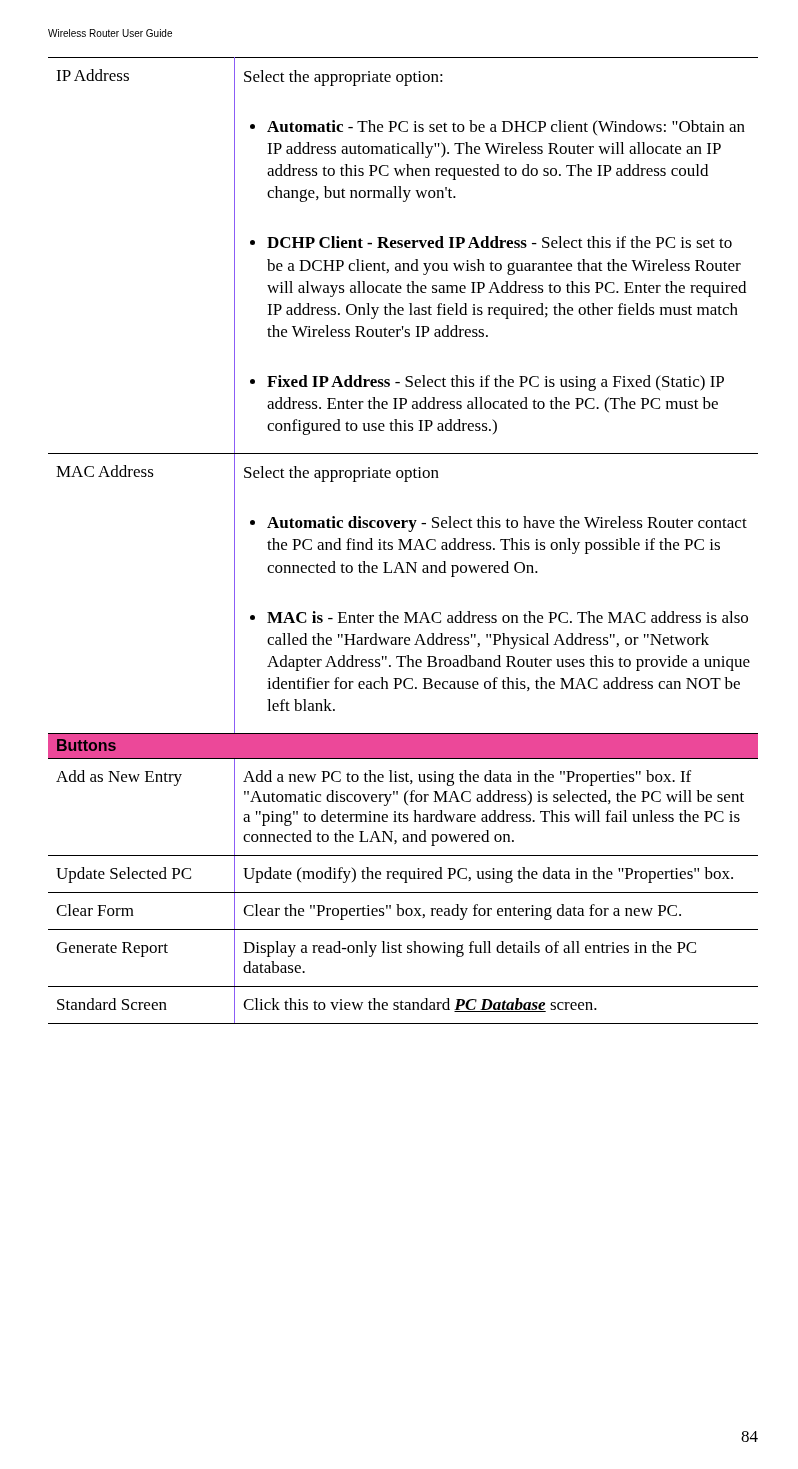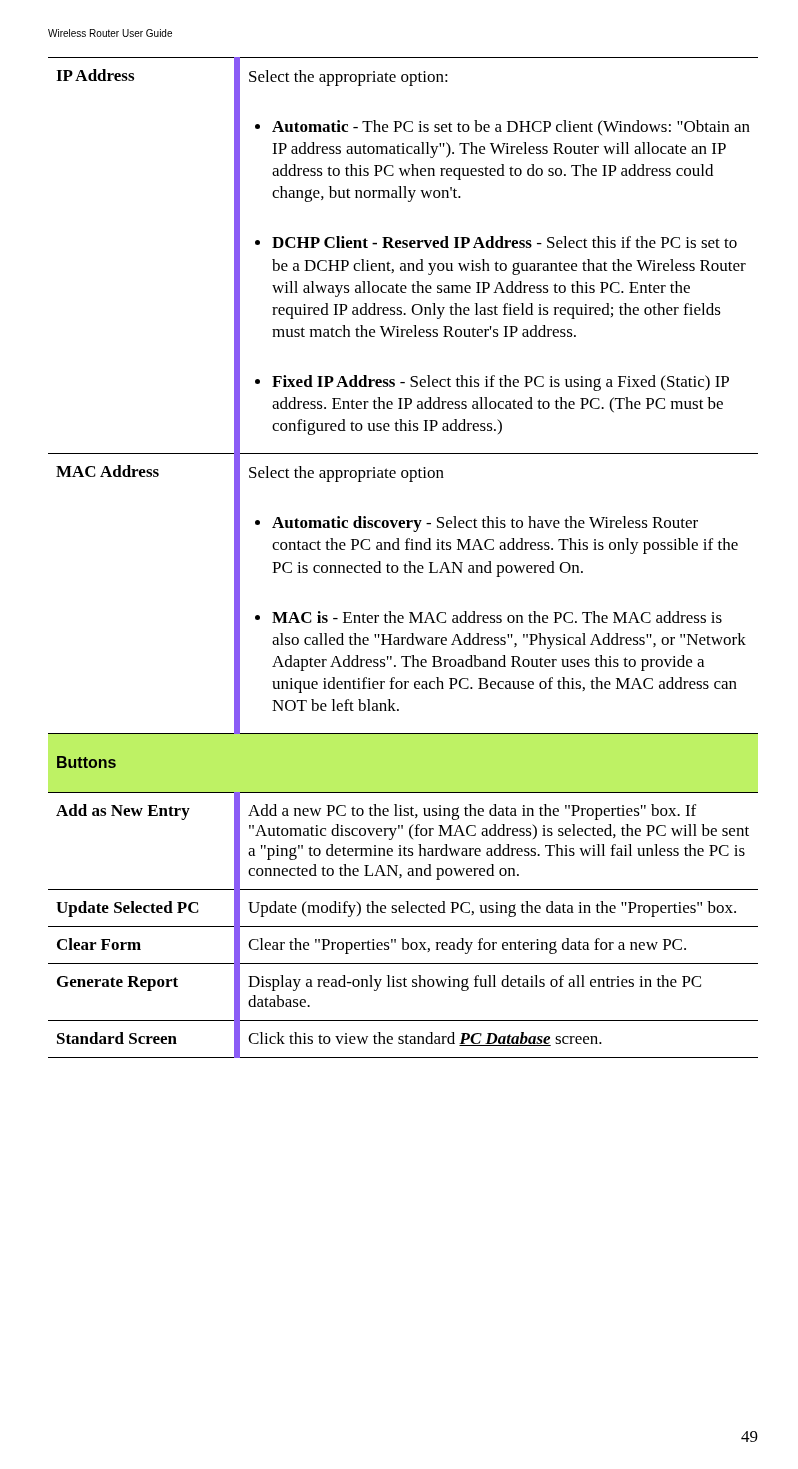--- a/index.html
+++ b/index.html
@@ -30,29 +30,29 @@
   }
   table.main td, table.main th {
     border-top: 1px solid #000;
     border-bottom: 1px solid #000;
     padding: 8px 8px;
     vertical-align: top;
     text-align: left;
   }
   table.main td.col1 {
     width: 170px;
-    font-weight: bold;
-    border-right: 6px solid #8b5cf6;
+    font-weight: normal;
+    border-right: 1px solid #8b5cf6;
   }
   table.main .sectionrow td {
-    background: #bef264;
+    background: #ec4899;
     font-family: Arial, Helvetica, sans-serif;
     font-weight: bold;
     font-size: 16px;
-    padding: 20px 8px;
+    padding: 3px 8px;
   }
   ul.bul {
     list-style: disc;
     margin: 4px 0 4px 0;
     padding-left: 24px;
   }
   ul.bul li {
     margin-bottom: 8px;
     line-height: 1.3;
     margin-top: 28px;
@@ -104,31 +104,31 @@
     </tr>
     <tr class="sectionrow">
       <td colspan="2">Buttons</td>
     </tr>
     <tr>
       <td class="col1">Add as New Entry</td>
       <td>Add a new PC to the list, using the data in the "Properties" box. If "Automatic discovery" (for MAC address) is selected, the PC will be sent a "ping" to determine its hardware address. This will fail unless the PC is connected to the LAN, and powered on.</td>
     </tr>
     <tr>
       <td class="col1">Update Selected PC</td>
-      <td>Update (modify) the selected PC, using the data in the "Properties" box.</td>
+      <td>Update (modify) the required PC, using the data in the "Properties" box.</td>
     </tr>
     <tr>
       <td class="col1">Clear Form</td>
       <td>Clear the "Properties" box, ready for entering data for a new PC.</td>
     </tr>
     <tr>
       <td class="col1">Generate Report</td>
       <td>Display a read-only list showing full details of all entries in the PC database.</td>
     </tr>
     <tr>
       <td class="col1">Standard Screen</td>
       <td><span>Click this to view the standard </span><span class="em">PC Database</span><span> screen.</span></td>
     </tr>
   </tbody>
     </table>
 
-  <div class="pagenum">49</div>
+  <div class="pagenum">84</div>
 </div>
 
 </body></html>

